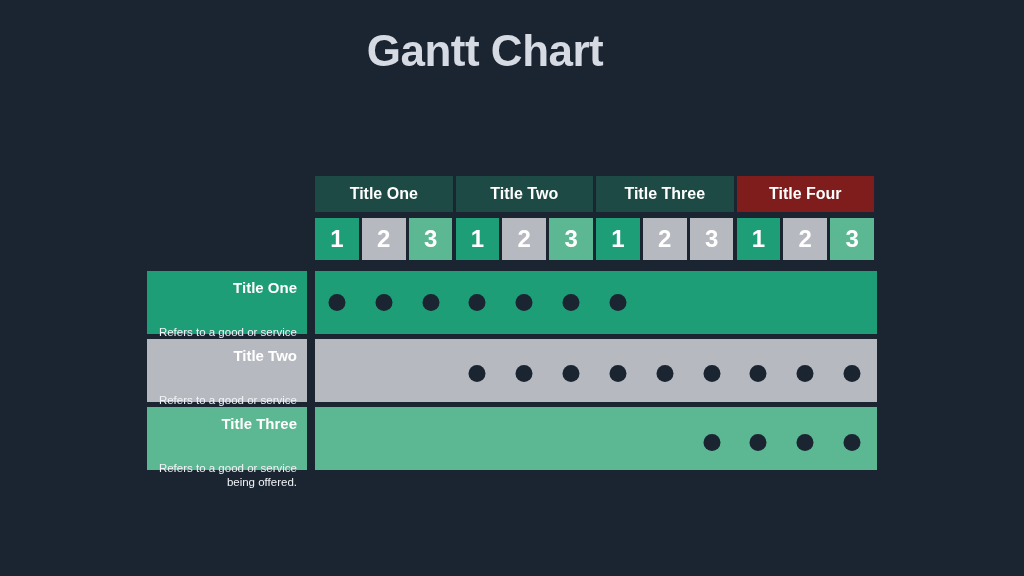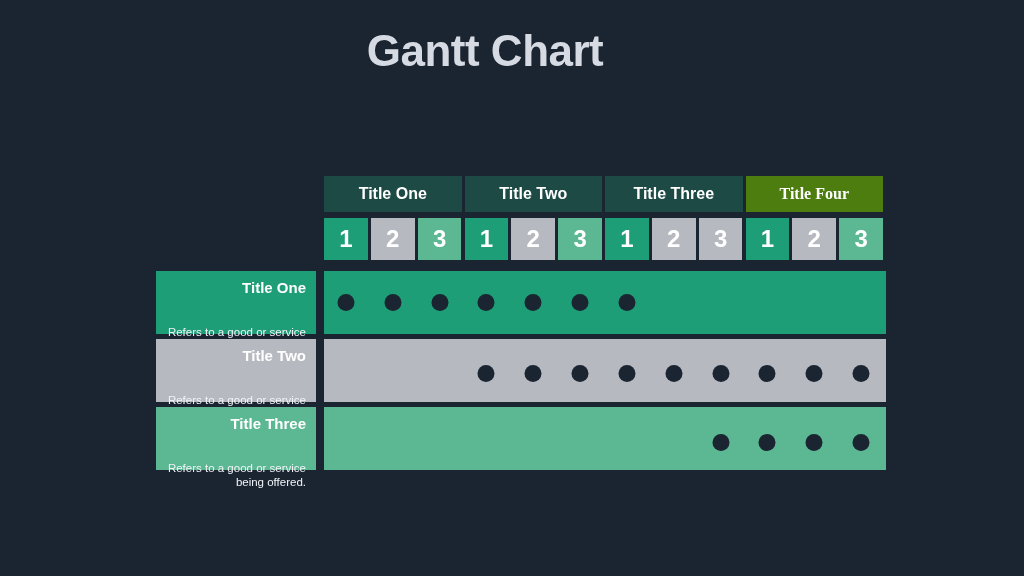--- a/index.html
+++ b/index.html
@@ -19,21 +19,21 @@
     color: #d6dbe3;
   }
   #page-subtitle {
     position: absolute; top: 86px; left: 50%; transform: translateX(-50%);
     width: 850px; text-align: center;
     font-size: 16.5px; line-height: 23px; color: #c3cad4; font-weight: 400;
   }
 
   
   
-  #chart { position: absolute; left: 156px; top: 176px; width: 838px; height: 300px; }
+  #chart { position: absolute; left: 147px; top: 176px; width: 838px; height: 300px; }
 
   .group-header-row { position: absolute; left: 168px; top: 0; width: 562px; height: 36px; }
   .group-header {
     position: absolute; top: 0; height: 36px;
     background: #1d4a45;
     display: flex; align-items: center; justify-content: center;
     color: #ffffff; font-size: 16px; font-weight: bold;
   }
 
   .num-row { position: absolute; left: 168px; top: 42px; width: 562px; height: 42px; }
@@ -78,21 +78,21 @@
     <div class="group-header-row" id="group-header-row">
         <div class="group-header" style="left: 0px; width: 137.5px; background: rgb(29, 74, 69);">
           <span>Title One</span>
         </div>
         <div class="group-header" style="left: 140.5px; width: 137.5px; background: rgb(29, 74, 69);">
           <span>Title Two</span>
         </div>
         <div class="group-header" style="left: 281px; width: 137.5px; background: rgb(29, 74, 69);">
           <span>Title Three</span>
         </div>
-        <div class="group-header" style="left: 421.5px; width: 137.5px; background: #4d7c0f; font-family: Liberation Serif, serif;">
+        <div class="group-header" style="left: 421.5px; width: 137.5px; background: #7f1d1d;">
           <span>Title Four</span>
         </div>
       </div>
 
     <div class="num-row" id="num-row">
         <div class="num-cell" style="left: 0px; width: 43.8333px; background: rgb(30, 158, 119);">
           <span>1</span>
         </div>
         <div class="num-cell" style="left: 46.8333px; width: 43.8333px; background: rgb(182, 185, 192);">
           <span>2</span>

